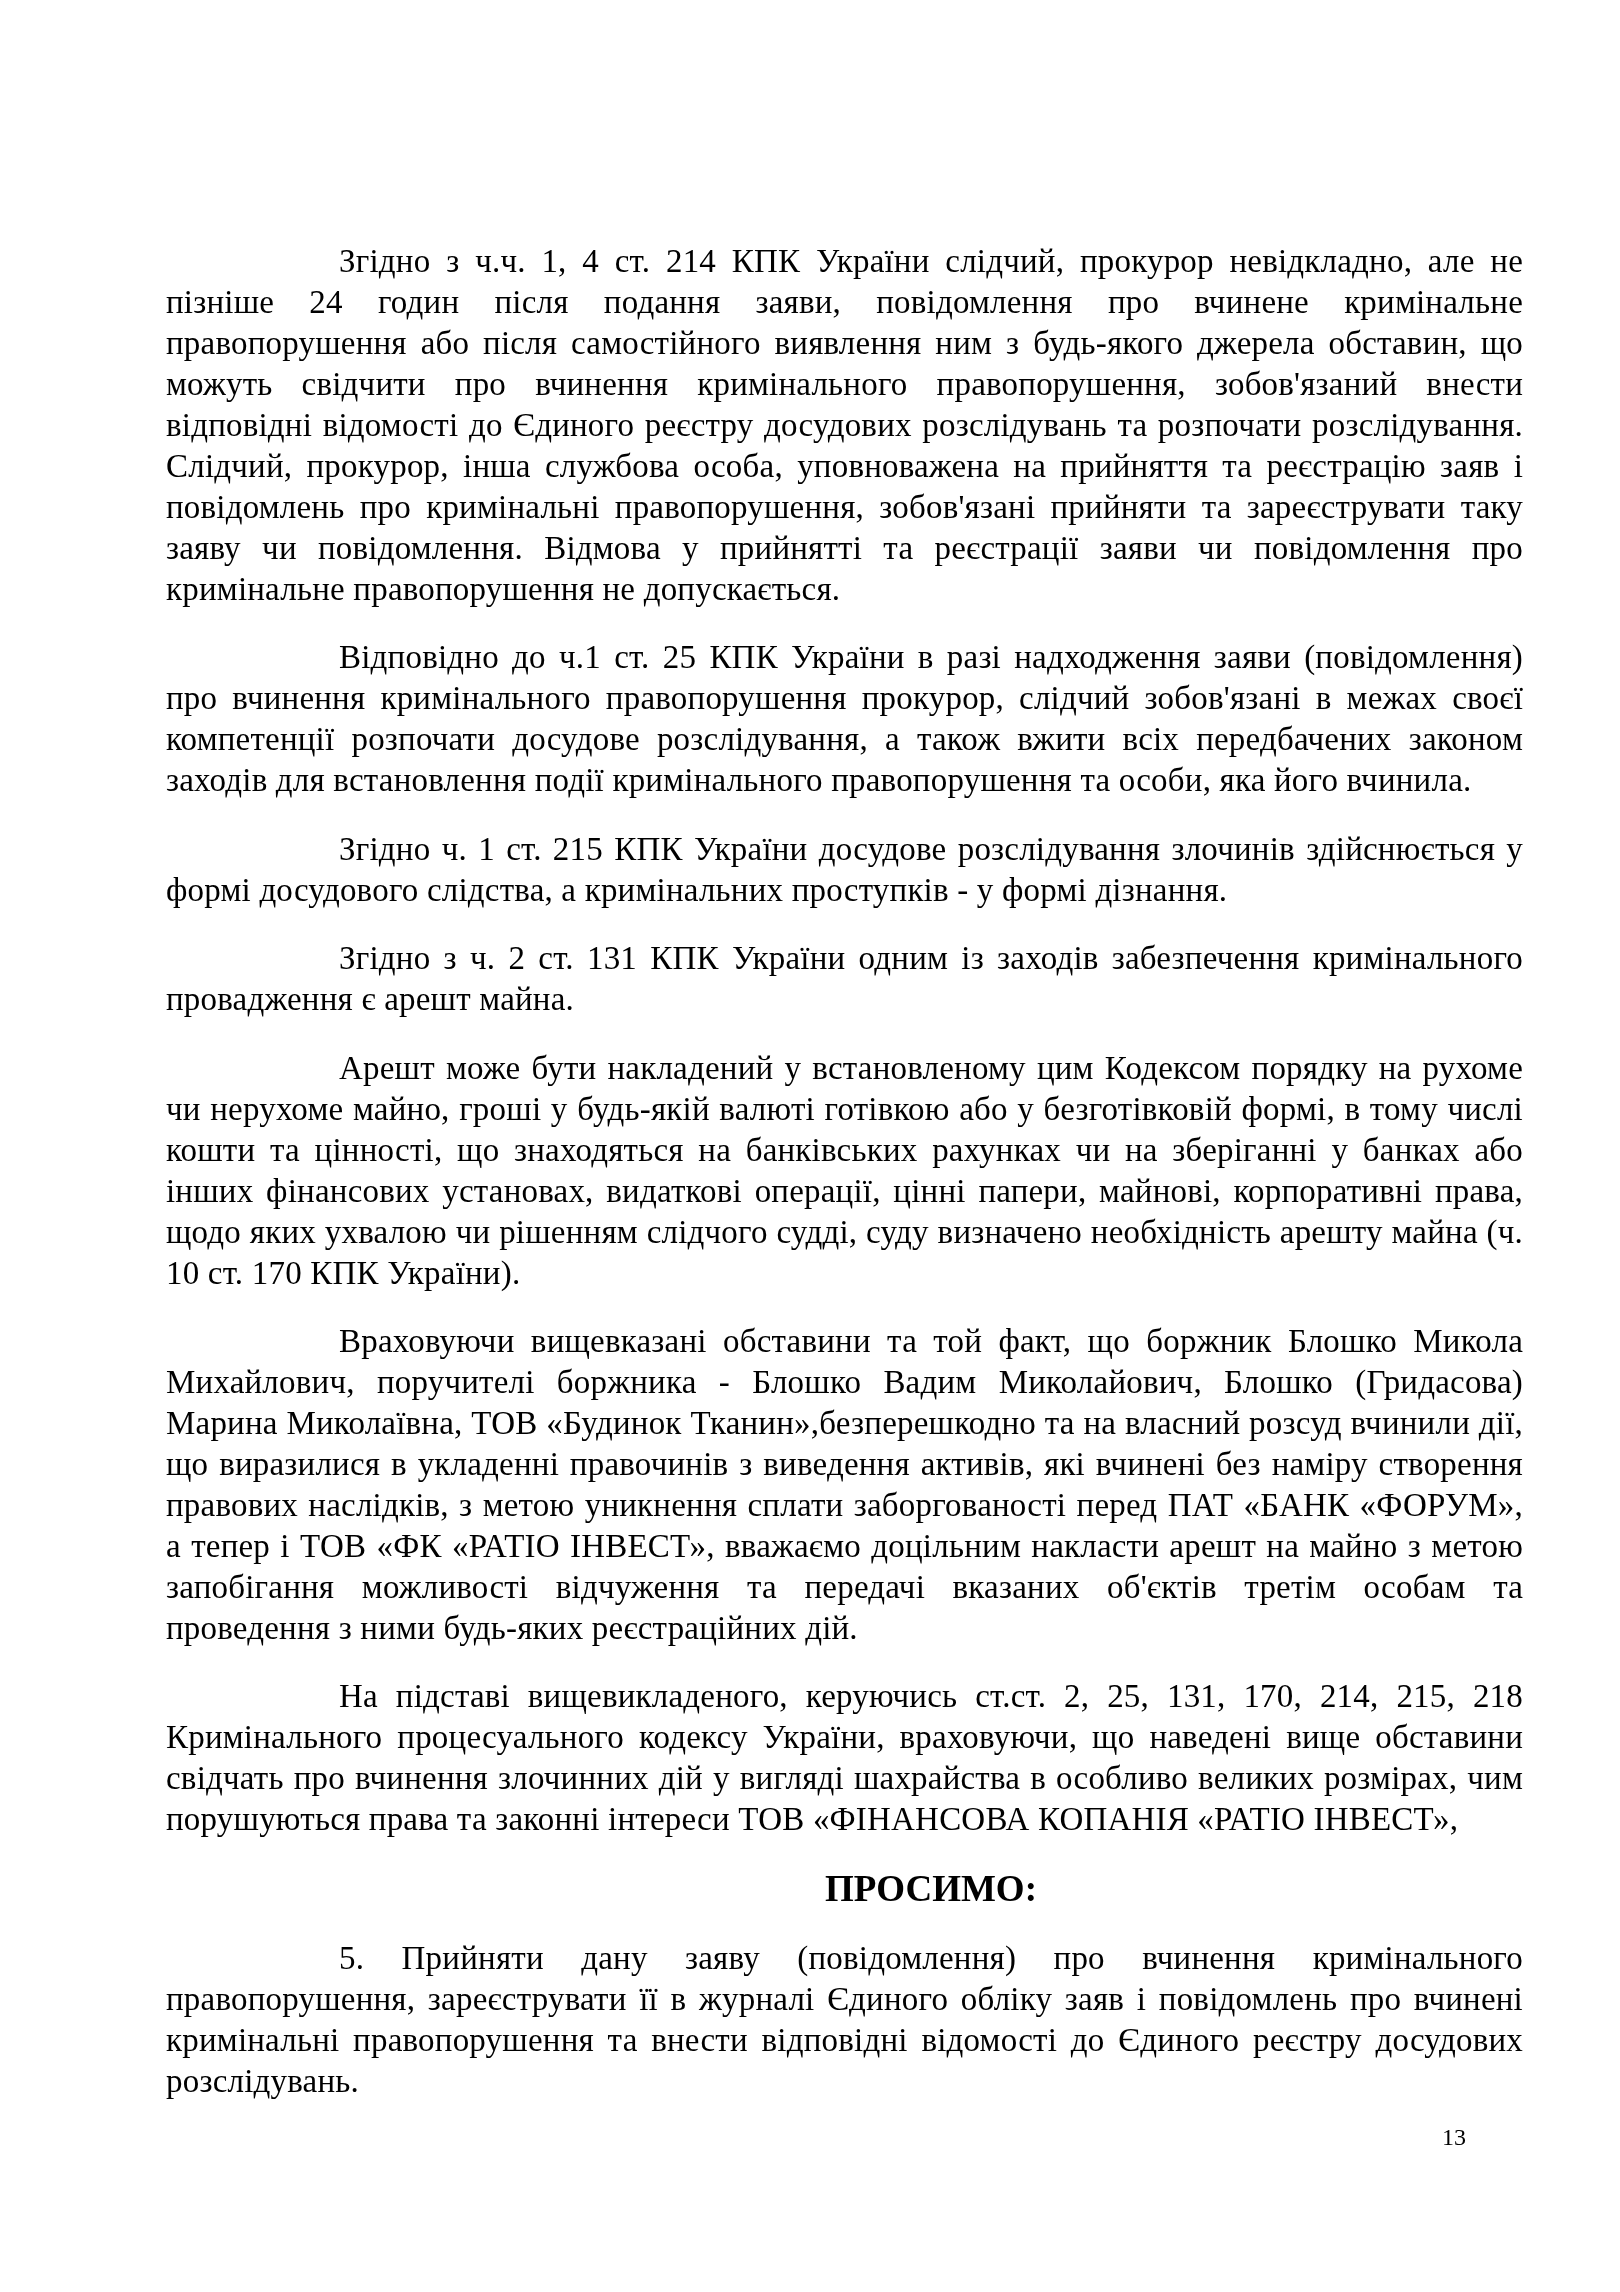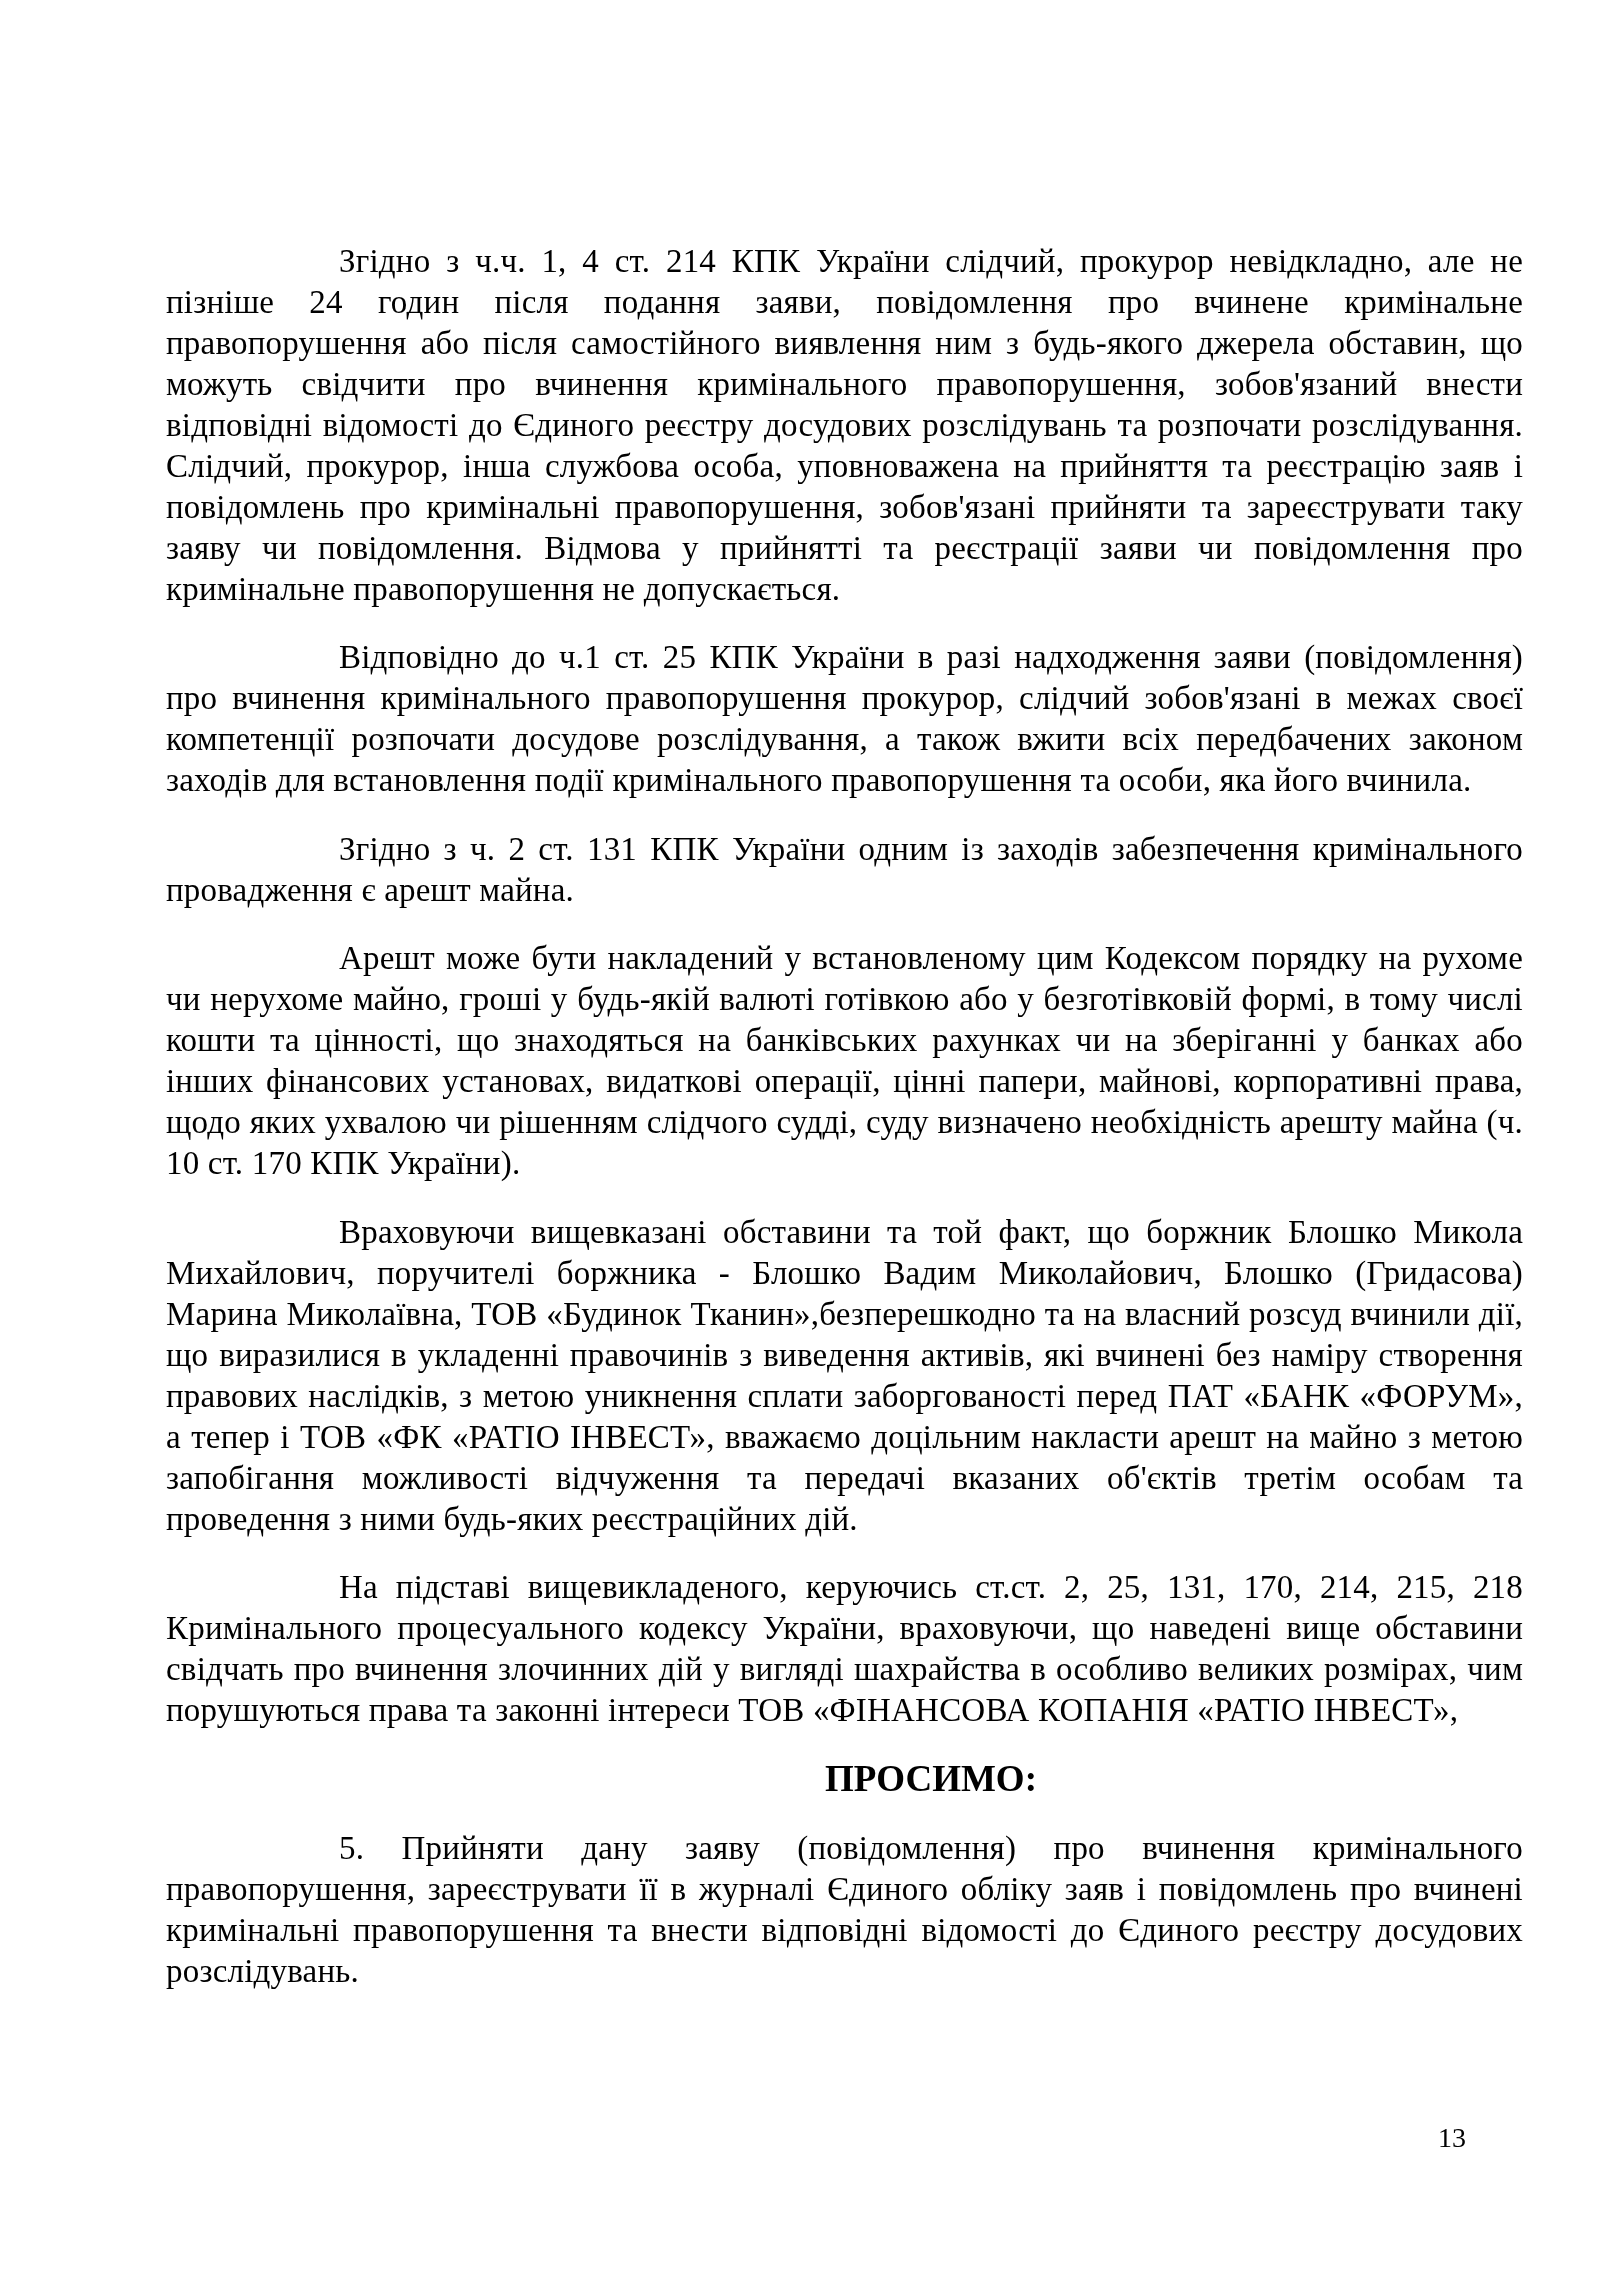--- a/index.html
+++ b/index.html
@@ -35,32 +35,33 @@
     font-size: 37px;
     line-height: 41px;
     font-weight: bold;
     text-align: center;
     text-indent: 173px; 
   }
   .page-num {
     position: absolute;
     top: 2117px;
     right: 98px;
-    font-size: 28px;
+    font-size: 24px;
     line-height: 41px;
     text-align: left;
   }
 </style>
 </head>
 <body>
 
 <div class="page">
   <div class="content">
     <p class="para">Згідно з ч.ч. 1, 4 ст. 214 КПК України слідчий, прокурор невідкладно, але не пізніше 24 годин після подання заяви, повідомлення про вчинене кримінальне правопорушення або після самостійного виявлення ним з будь-якого джерела обставин, що можуть свідчити про вчинення кримінального правопорушення, зобов'язаний внести відповідні відомості до Єдиного реєстру досудових розслідувань та розпочати розслідування. Слідчий, прокурор, інша службова особа, уповноважена на прийняття та реєстрацію заяв і повідомлень про кримінальні правопорушення, зобов'язані прийняти та зареєструвати таку заяву чи повідомлення. Відмова у прийнятті та реєстрації заяви чи повідомлення про кримінальне правопорушення не допускається.</p>
     <p class="para">Відповідно до ч.1 ст. 25 КПК України в разі надходження заяви (повідомлення) про вчинення кримінального правопорушення прокурор, слідчий зобов'язані в межах своєї компетенції розпочати досудове розслідування, а також вжити всіх передбачених законом заходів для встановлення події кримінального правопорушення та особи, яка його вчинила.</p>
+    <p class="para">Згідно ч. 1 ст. 215 КПК України досудове розслідування злочинів здійснюється у формі досудового слідства, а кримінальних проступків - у формі дізнання.</p>
     <p class="para">Згідно з ч. 2 ст. 131 КПК України одним із заходів забезпечення кримінального провадження є арешт майна.</p>
     <p class="para">Арешт може бути накладений у встановленому цим Кодексом порядку на рухоме чи нерухоме майно, гроші у будь-якій валюті готівкою або у безготівковій формі, в тому числі кошти та цінності, що знаходяться на банківських рахунках чи на зберіганні у банках або інших фінансових установах, видаткові операції, цінні папери, майнові, корпоративні права, щодо яких ухвалою чи рішенням слідчого судді, суду визначено необхідність арешту майна (ч. 10 ст. 170 КПК України).</p>
     <p class="para">Враховуючи вищевказані обставини та той факт, що боржник Блошко Микола Михайлович, поручителі боржника - Блошко Вадим Миколайович, Блошко (Гридасова) Марина Миколаївна, ТОВ «Будинок Тканин»,безперешкодно та на власний розсуд вчинили дії, що виразилися в укладенні правочинів з виведення активів, які вчинені без наміру створення правових наслідків, з метою уникнення сплати заборгованості перед ПАТ «БАНК «ФОРУМ», а тепер і ТОВ «ФК «РАТІО ІНВЕСТ», вважаємо доцільним накласти арешт на майно з метою запобігання можливості відчуження та передачі вказаних об'єктів третім особам та проведення з ними будь-яких реєстраційних дій.</p>
     <p class="para">На підставі вищевикладеного, керуючись ст.ст. 2, 25, 131, 170, 214, 215, 218 Кримінального процесуального кодексу України, враховуючи, що наведені вище обставини свідчать про вчинення злочинних дій у вигляді шахрайства в особливо великих розмірах, чим порушуються права та законні інтереси ТОВ «ФІНАНСОВА КОПАНІЯ «РАТІО ІНВЕСТ»,</p>
     <p class="heading">ПРОСИМО:</p>
     <p class="para">5. Прийняти дану заяву (повідомлення) про вчинення кримінального правопорушення, зареєструвати її в журналі Єдиного обліку заяв і повідомлень про вчинені кримінальні правопорушення та внести відповідні відомості до Єдиного реєстру досудових розслідувань.</p>
   </div>
   <div class="page-num">13</div>
 </div>
 

